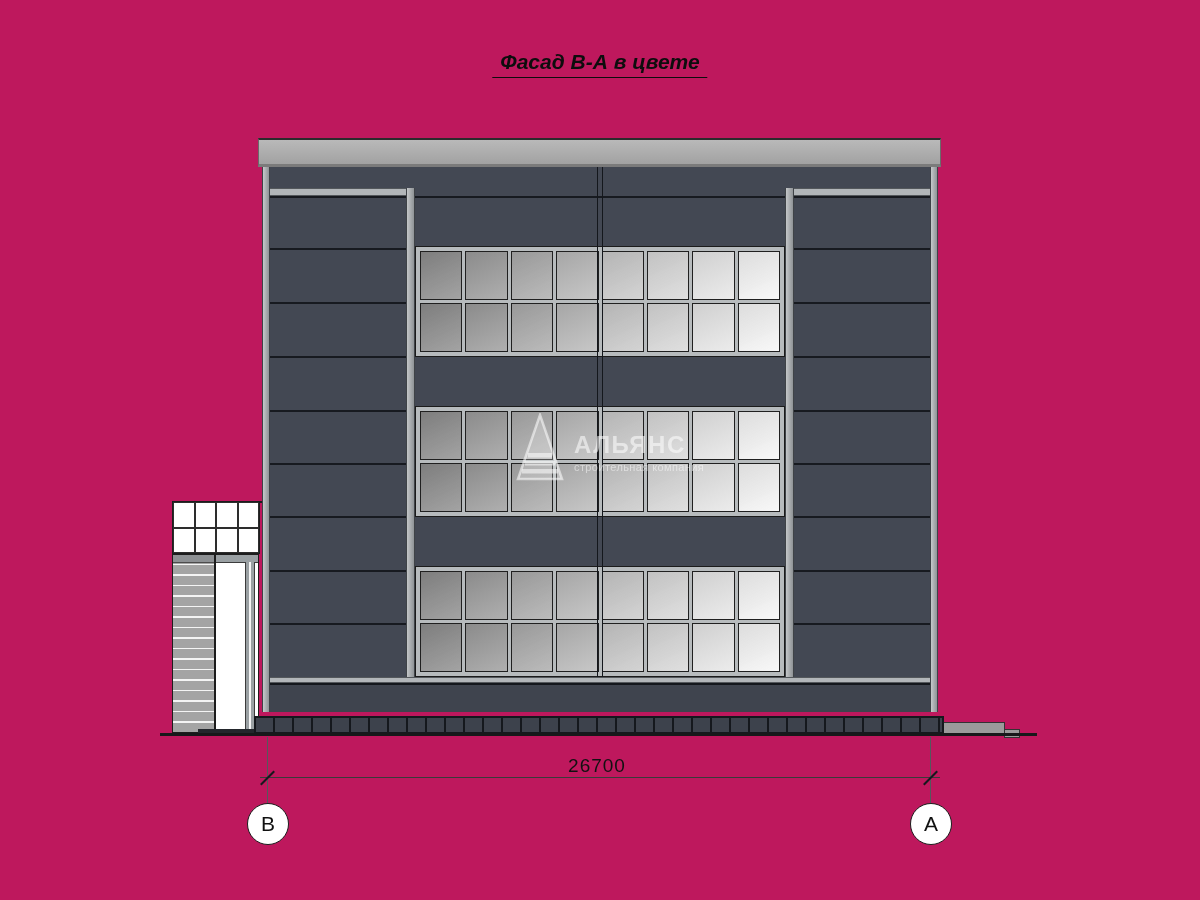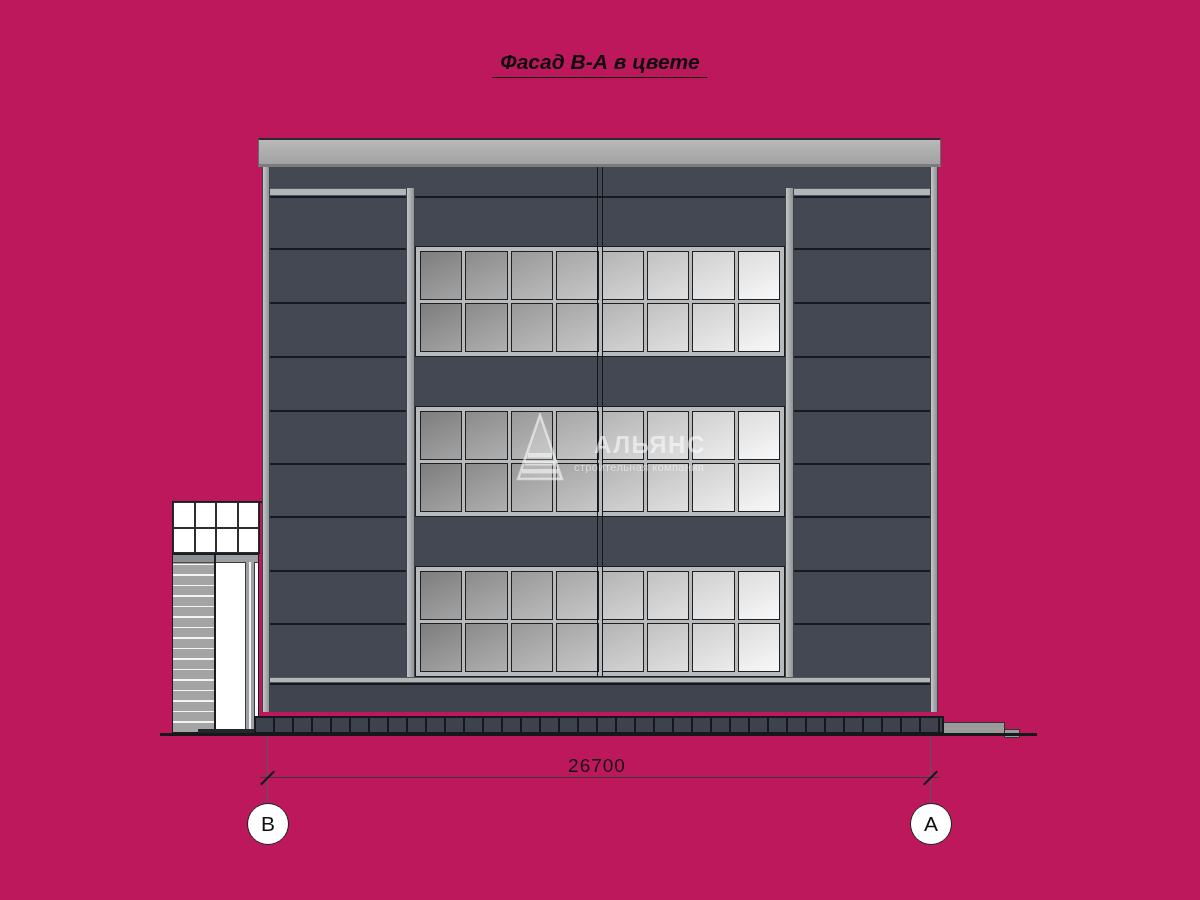--- a/index.html
+++ b/index.html
@@ -89,21 +89,21 @@
     position:absolute;width:42px;height:42px;border:1.7px solid #1d1d1d;border-radius:50%;
     box-sizing:border-box;background:#ffffff;display:flex;align-items:center;justify-content:center;
     font-size:21px;color:#111;
   }
   .circle-b{left:247px;top:803px;}
   .circle-a{left:910px;top:803px;}
   
   .watermark{position:absolute;left:516px;top:413px;width:200px;height:72px;z-index:9;display:flex;align-items:flex-start;pointer-events:none;}
   .wm-logo{flex:0 0 auto;margin-right:10px;}
   .wm-text{padding-top:20px;}
-  .wm-name{font-size:24px;font-weight:700;letter-spacing:1.5px;color:rgba(255,255,255,0.55);line-height:1;margin-left:20px;}
+  .wm-name{font-size:24px;font-weight:700;letter-spacing:1.5px;color:rgba(255,255,255,0.55);line-height:1;}
   .wm-sub{font-size:11px;letter-spacing:0.4px;color:rgba(255,255,255,0.5);margin-top:4px;white-space:nowrap;}
 </style>
 </head>
 <body>
 
 <div id="canvas">
 
   <div class="title">Фасад В-А в цвете</div>
 
   <div class="parapet"></div>

